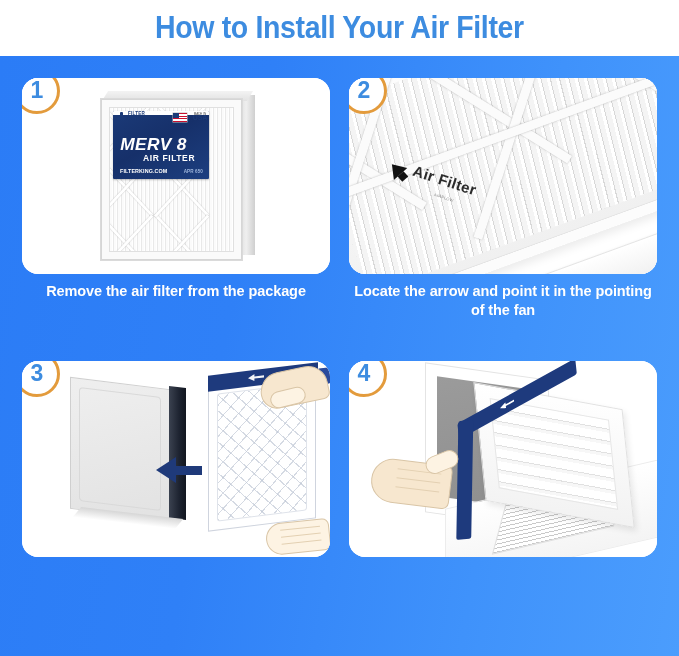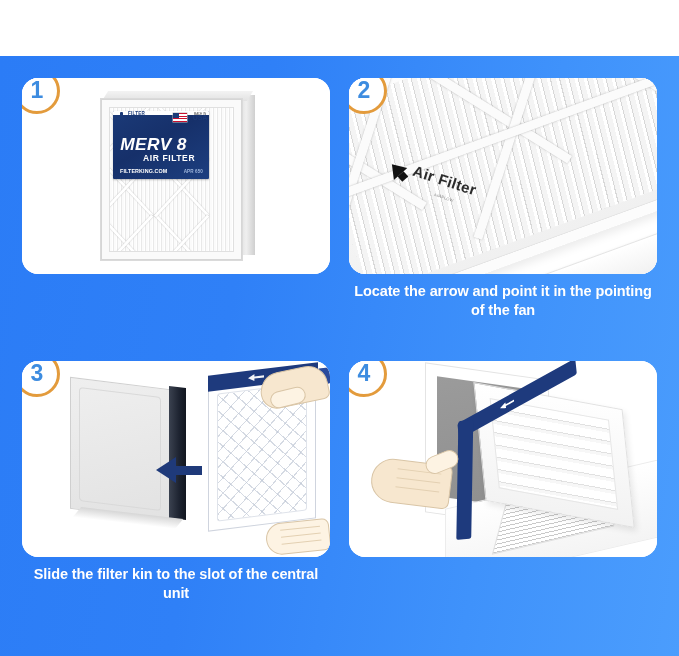--- a/index.html
+++ b/index.html
@@ -399,20 +399,23 @@
     position:absolute;left:76px;top:92px;width:32px;height:16px;
     background:#fdf3e3;border:1px solid #d9c5a6;border-radius:12px;
     transform:rotate(-22deg);
   }
 </style>
 </head>
 <body>
 
 <div id="infographic">
 
+  <div class="header">
+    <div class="header-title">How to Install Your Air Filter</div>
+  </div>
 
   <div class="body-bg"></div>
 
   <div class="grid">
 
     <div class="panel panel-1">
       <div class="card">
         <div class="p1-stage">
           <div class="filter-photo">
             <div class="fp-side"></div>
@@ -456,20 +459,21 @@
                 <div class="lbl-site">FILTERKING.COM</div>
                 <div class="lbl-apr">APR 650</div>
               </div>
             </div>
           </div>
         </div>
         <div class="badge">
           <span>1</span>
         </div>
       </div>
+      <div class="caption">Remove the air filter from the package</div>
     </div>
 
     <div class="panel panel-2">
       <div class="card">
         <div class="p2-stage">
           <div class="p2-filter">
             <div class="p2-body">
               <div class="p2-media"></div>
               <div class="p2-wire" style="left:-20px;top:-10px;width:180px;transform:rotate(52deg);"></div>
               <div class="p2-wire" style="left:120px;top:-20px;width:200px;transform:rotate(52deg);"></div>
@@ -517,21 +521,20 @@
           </div>
 
           <div class="hand p3-hand-top"></div>
           <div class="p3-hand-top-thumb"></div>
           <div class="hand p3-hand-bot"></div>
         </div>
         <div class="badge">
           <span>3</span>
         </div>
       </div>
-      <div class="caption">Slide the filter kin to the slot of the central unit</div>
     </div>
 
     <div class="panel panel-4">
       <div class="card">
         <div class="p4-stage">
           <div class="p4-wall"></div>
           <div class="p4-duct"></div>
           <div class="p4-ceiling"></div>
           <div class="p4-ceiling-mesh"></div>
           <div class="p4-door">

